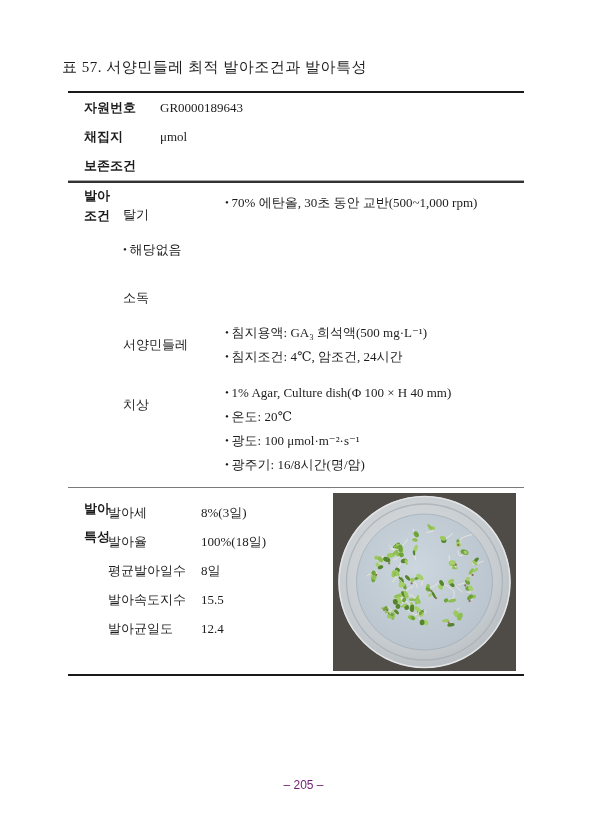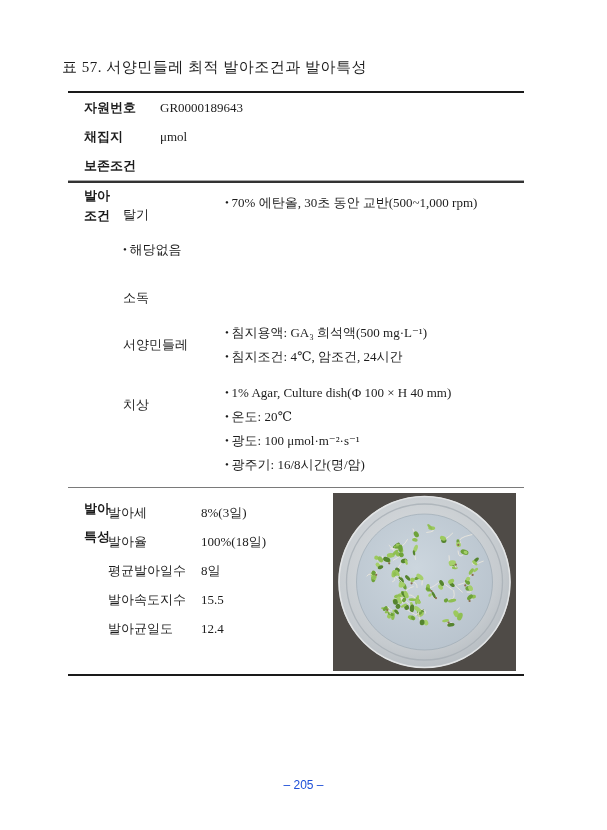--- a/index.html
+++ b/index.html
@@ -38,21 +38,21 @@
   .sec-traits .sec-header { top:8px; line-height:28px; }
   .t-rows { position:absolute; left:40px; top:10px; }
   .t-row { height:29px; display:flex; align-items:center; }
   .t-label { width:93px; flex:none; white-space:nowrap; }
   .t-value { white-space:nowrap; }
   .photo-box { position:absolute; top:5px; right:8px; width:183px; height:178px; }
 
   .page-footer {
     position:absolute; left:0; right:0; top:778px; text-align:center;
     font-family:"Liberation Sans","DejaVu Sans",sans-serif;
-    font-size:12px; color:#1d4ed8;
+    font-size:12px; color:#701a75;
   }
 </style>
 </head>
 <body>
 
 <div class="page">
 
   <div class="doc-title">표 57. 서양민들레 최적 발아조건과 발아특성</div>
 
   <div class="tbl">

